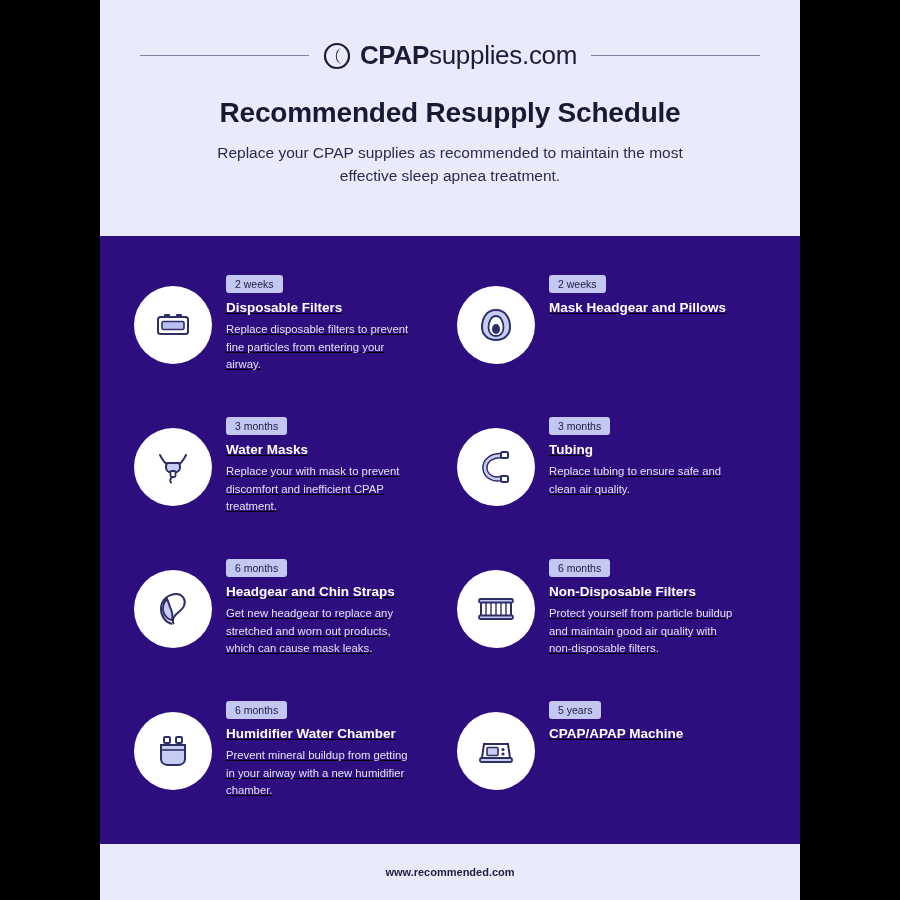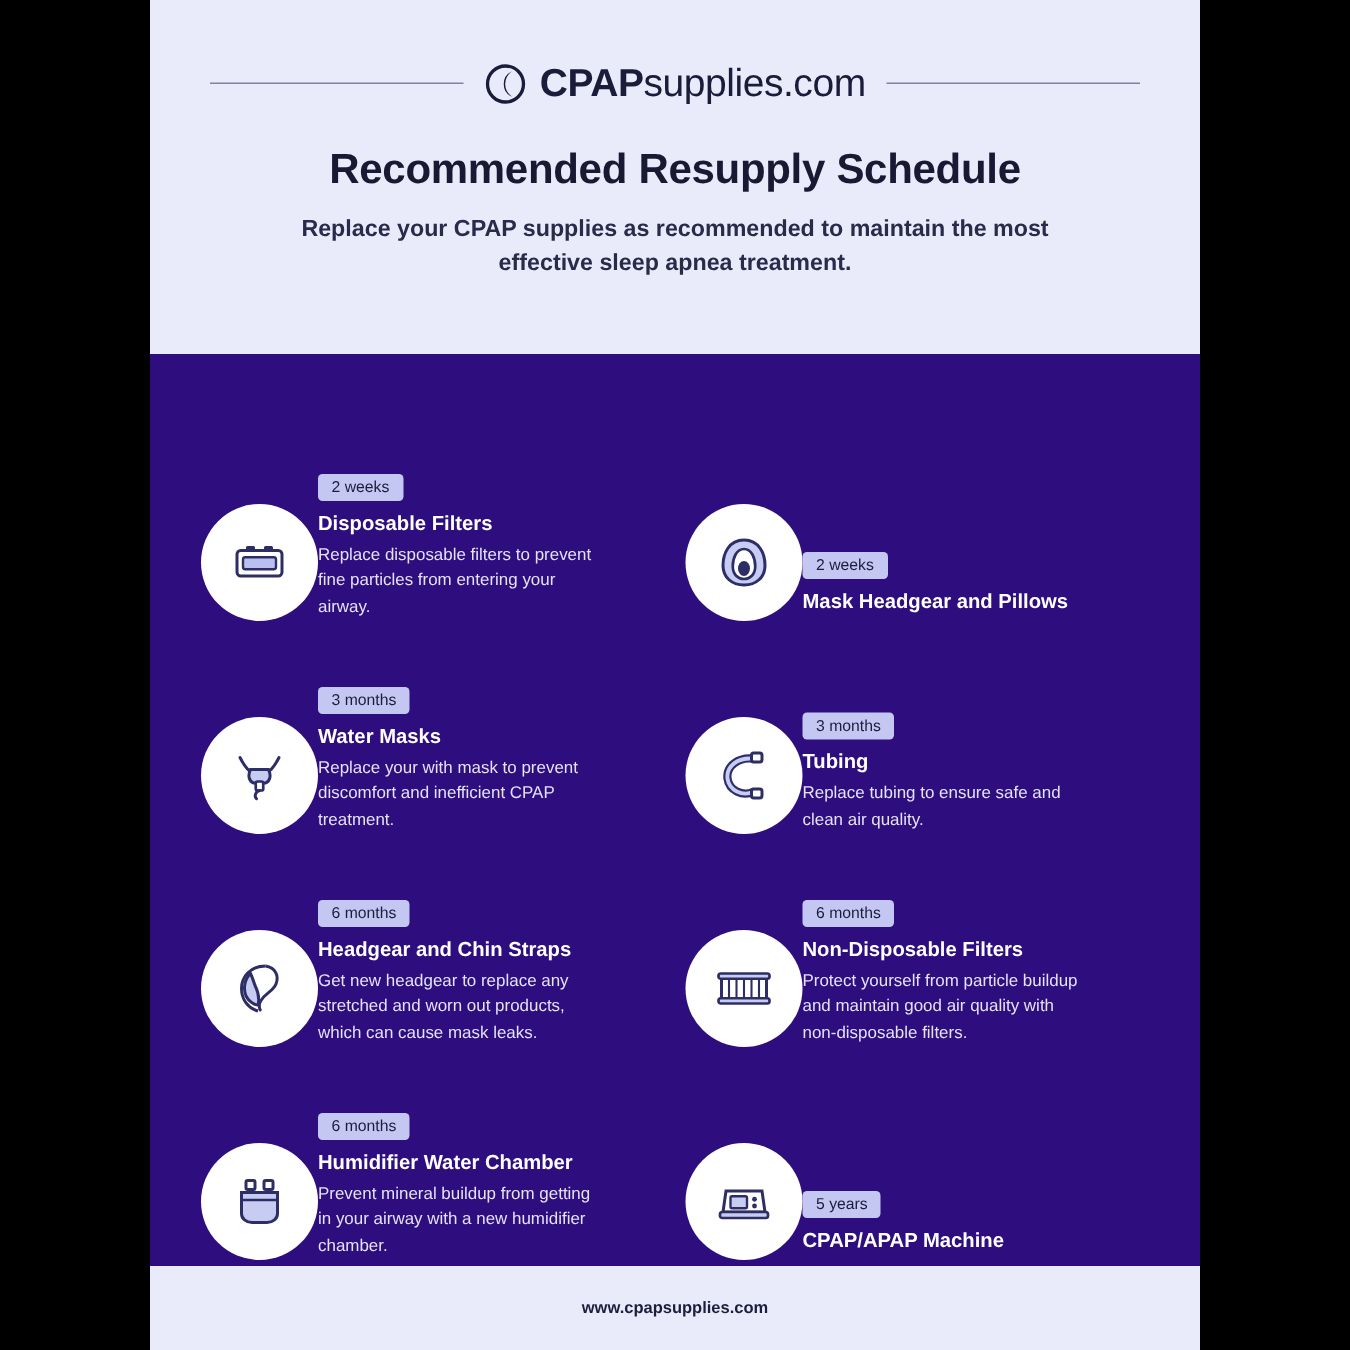--- a/index.html
+++ b/index.html
@@ -69,40 +69,41 @@
     margin: 26px 0 0 0;
     letter-spacing: -0.2px;
   }
   .subtitle {
     text-align: center;
     font-size: 15.5px;
     line-height: 1.5;
     color: #2a2a4a;
     margin: 12px auto 0 auto;
     max-width: 500px;
-    font-weight: bold;
   }
 
   
   .body {
     background: #2e0d7e;
     height: 608px;
     box-sizing: border-box;
     padding: 36px 34px 10px 34px;
   }
   .grid {
     display: grid;
     grid-template-columns: 1fr 1fr;
     grid-auto-rows: 142px;
     column-gap: 14px;
     row-gap: 0px;
   }
   .item {
     display: flex;
-    align-items: flex-end;
+    align-items: flex-start;
+    gap: 14px;
+    text-decoration: underline;
   }
   .circle {
     width: 78px;
     height: 78px;
     flex: 0 0 78px;
     border-radius: 50%;
     background: #ffffff;
     display: flex;
     align-items: center;
     justify-content: center;
@@ -319,16 +320,16 @@
         <div class="item-text">
           <div class="badge">5 years</div>
           <div class="item-title">CPAP/APAP Machine</div>
         </div>
       </div>
 
     </div>
   </div>
 
   <div class="footer">
-    <a href="#">www.cpapsupplies.com</a>
+    <a href="#">www.recommended.com</a>
   </div>
 
 </div>
 
 </body></html>

